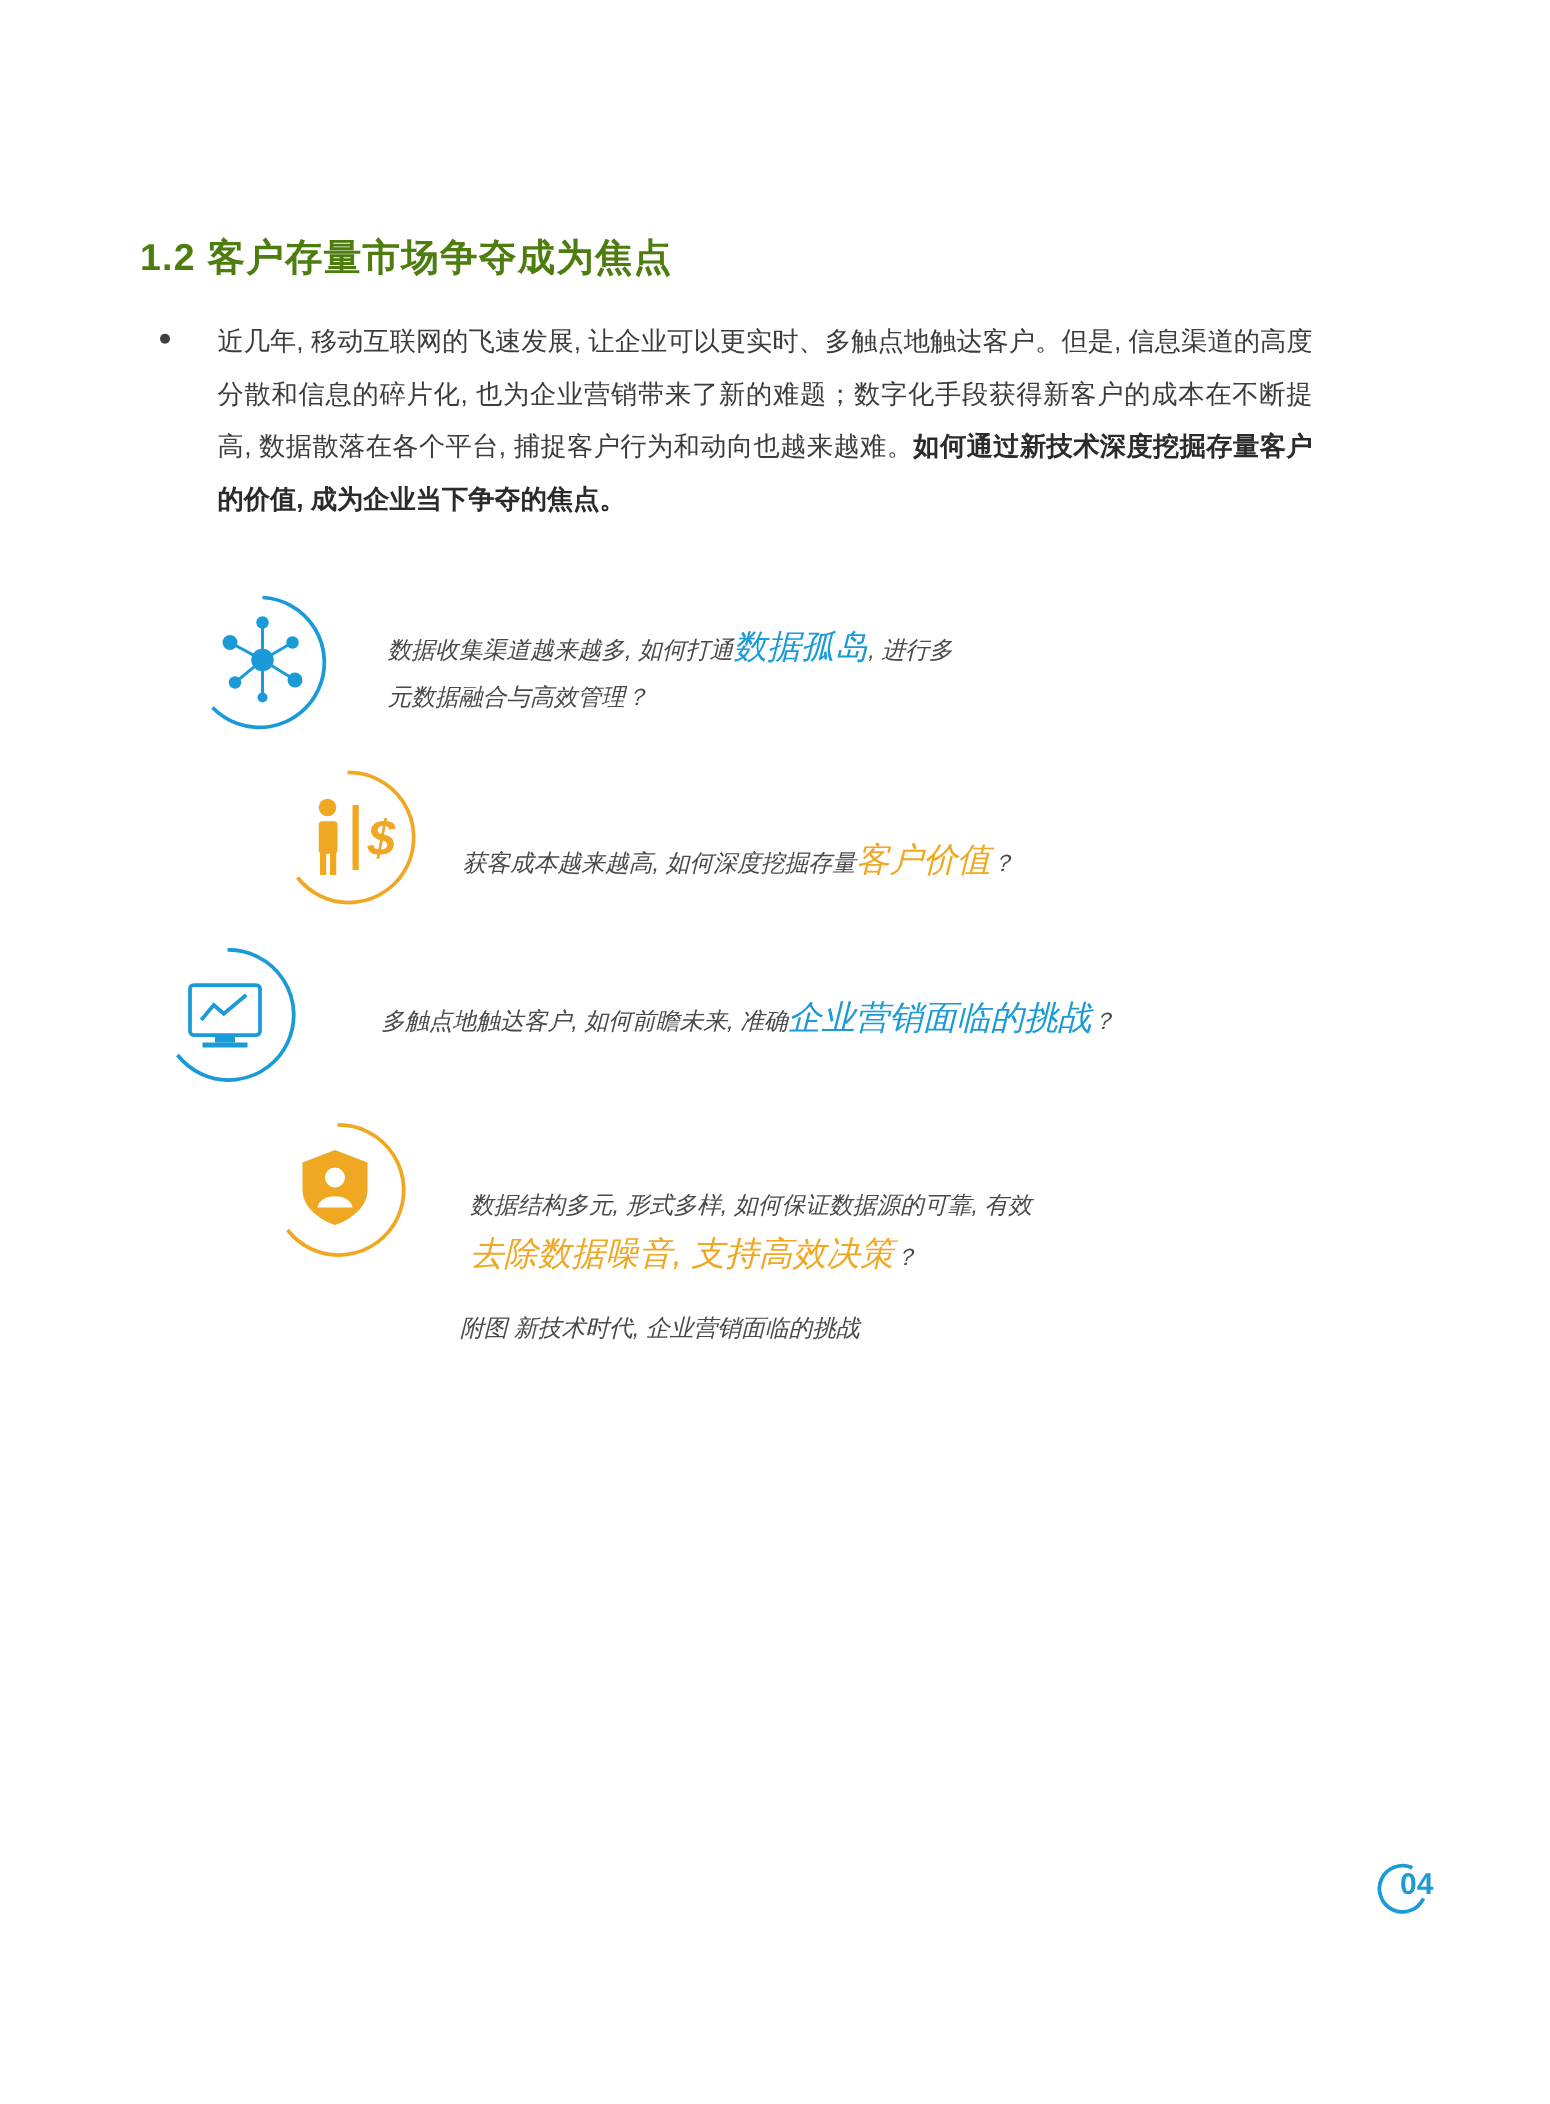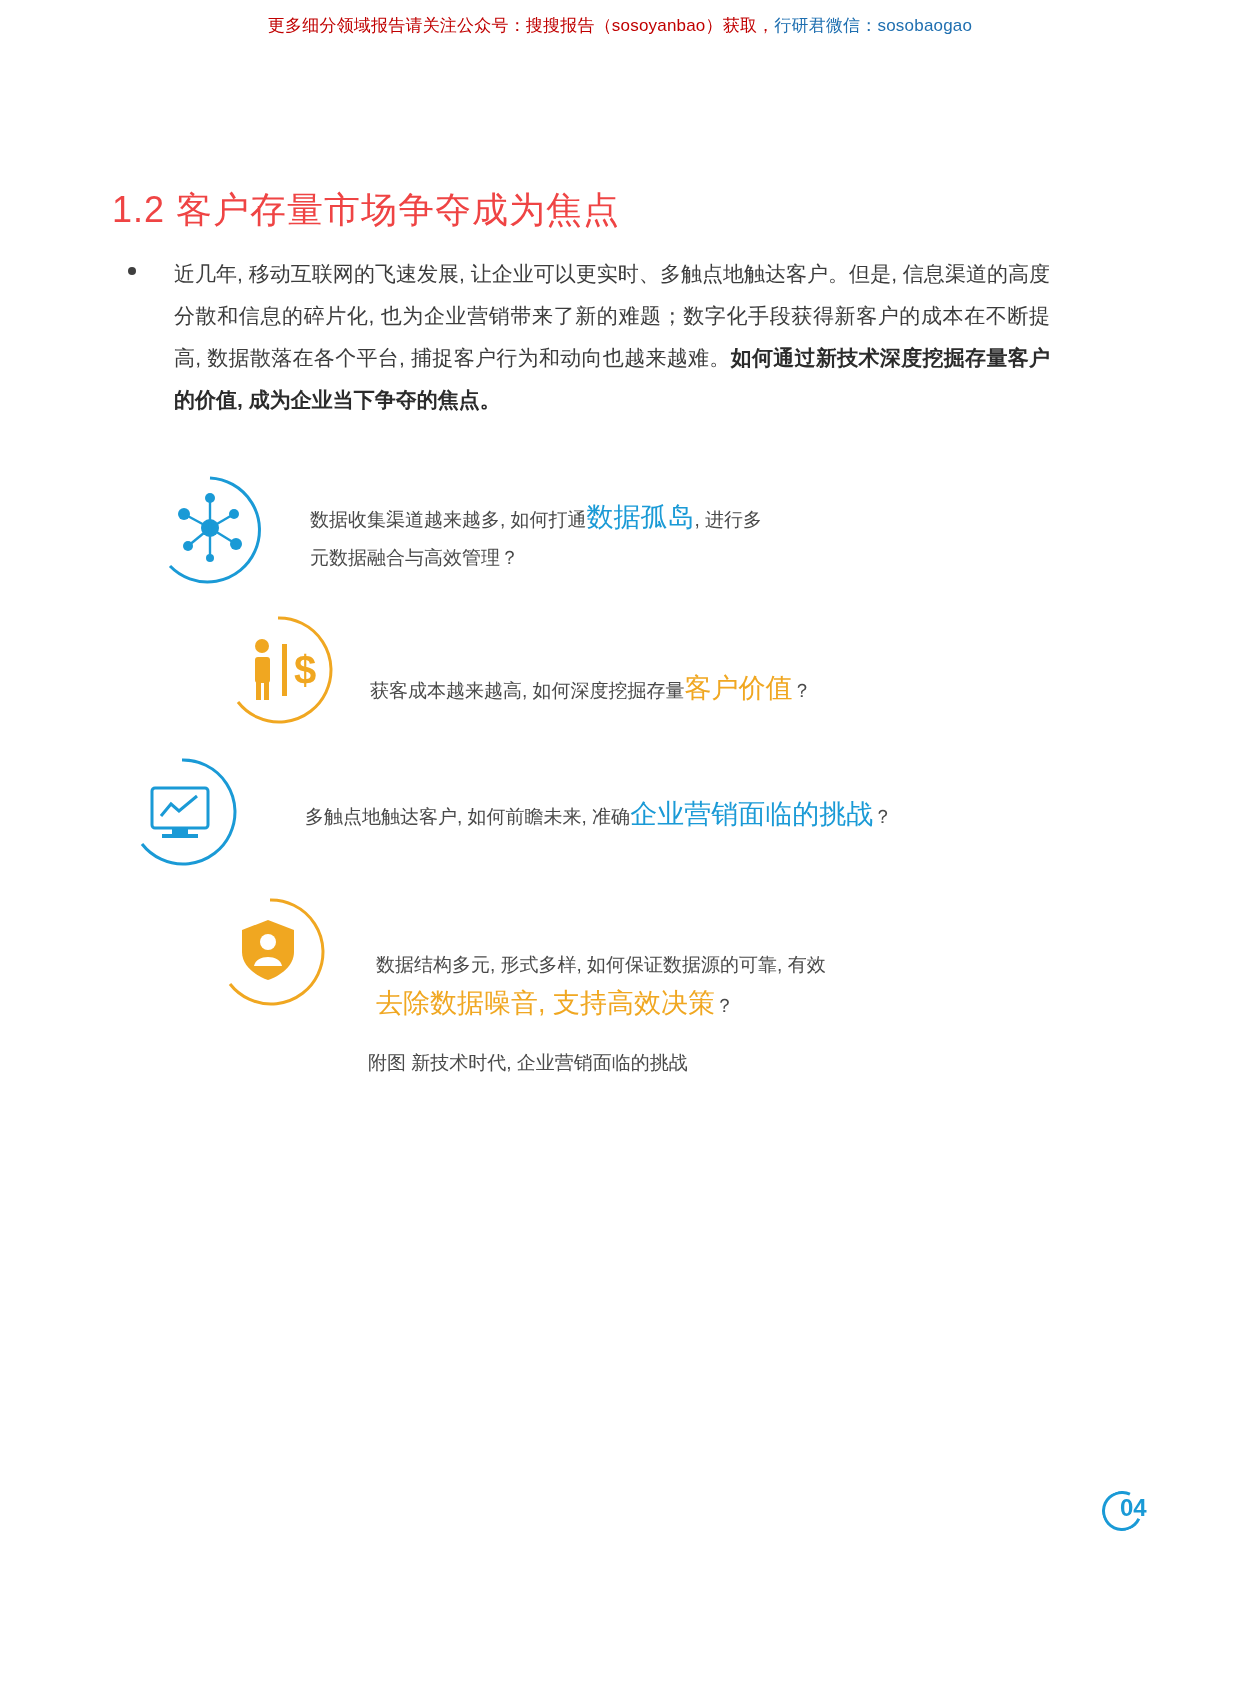--- a/index.html
+++ b/index.html
@@ -34,23 +34,23 @@
   }
   .top-banner .wx {
     color: #1f6fb0;
   }
 
   
   .section-title {
     position: absolute;
     top: 186px;
     left: 112px;
-    font-size: 36px;
-    font-weight: normal;
-    color: #ef4444;
+    font-size: 30px;
+    font-weight: bold;
+    color: #4d7c0f;
     letter-spacing: 1px;
   }
 
   
   .bullet-block {
     position: absolute;
     top: 253px;
     left: 120px;
     width: 930px;
   }
@@ -74,20 +74,21 @@
     font-weight: bold;
     color: #2b2b2b;
   }
 
   
   .figure {
     position: absolute;
     top: 470px;
     left: 110px;
     width: 1000px;
+    font-style: italic;
   }
   .row {
     position: relative;
     height: 140px;
   }
   .row.r1 { margin-left: 40px; }
   .row.r2 { margin-left: 110px; }
   .row.r3 { margin-left: 10px; }
   .row.r4 { margin-left: 100px; }
 
@@ -156,23 +157,20 @@
     font-size: 24px;
     color: #1a9ad6;
     font-weight: bold;
   }
 </style>
 </head>
 <body>
 
 <div class="page">
 
-  <div class="top-banner">
-    <span>更多细分领域报告请关注公众号：搜搜报告（sosoyanbao）获取，</span><span class="wx">行研君微信：sosobaogao</span>
-  </div>
 
   <div class="section-title">1.2 客户存量市场争夺成为焦点</div>
 
   <div class="bullet-block">
     <span class="bullet-dot"></span>
     <div class="bullet-text"><span>近几年, 移动互联网的飞速发展, 让企业可以更实时、多触点地触达客户。但是, 信息渠道的高度分散和信息的碎片化, 也为企业营销带来了新的难题；数字化手段获得新客户的成本在不断提高, 数据散落在各个平台, 捕捉客户行为和动向也越来越难。</span><b>如何通过新技术深度挖掘存量客户的价值, 成为企业当下争夺的焦点。</b></div>
   </div>
 
   <div class="figure">
 

